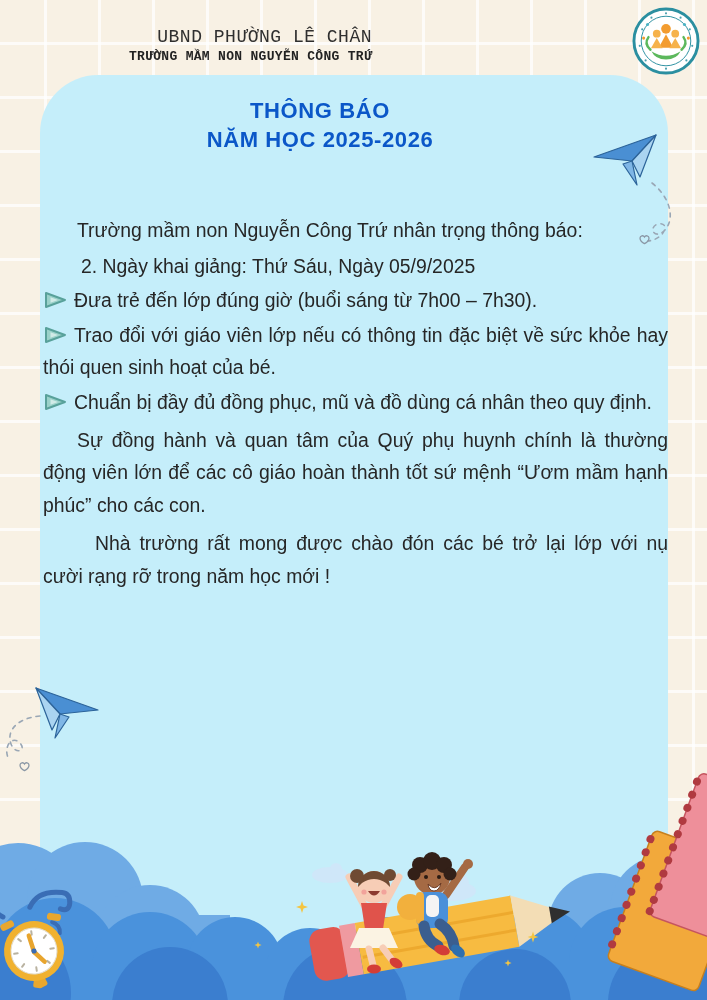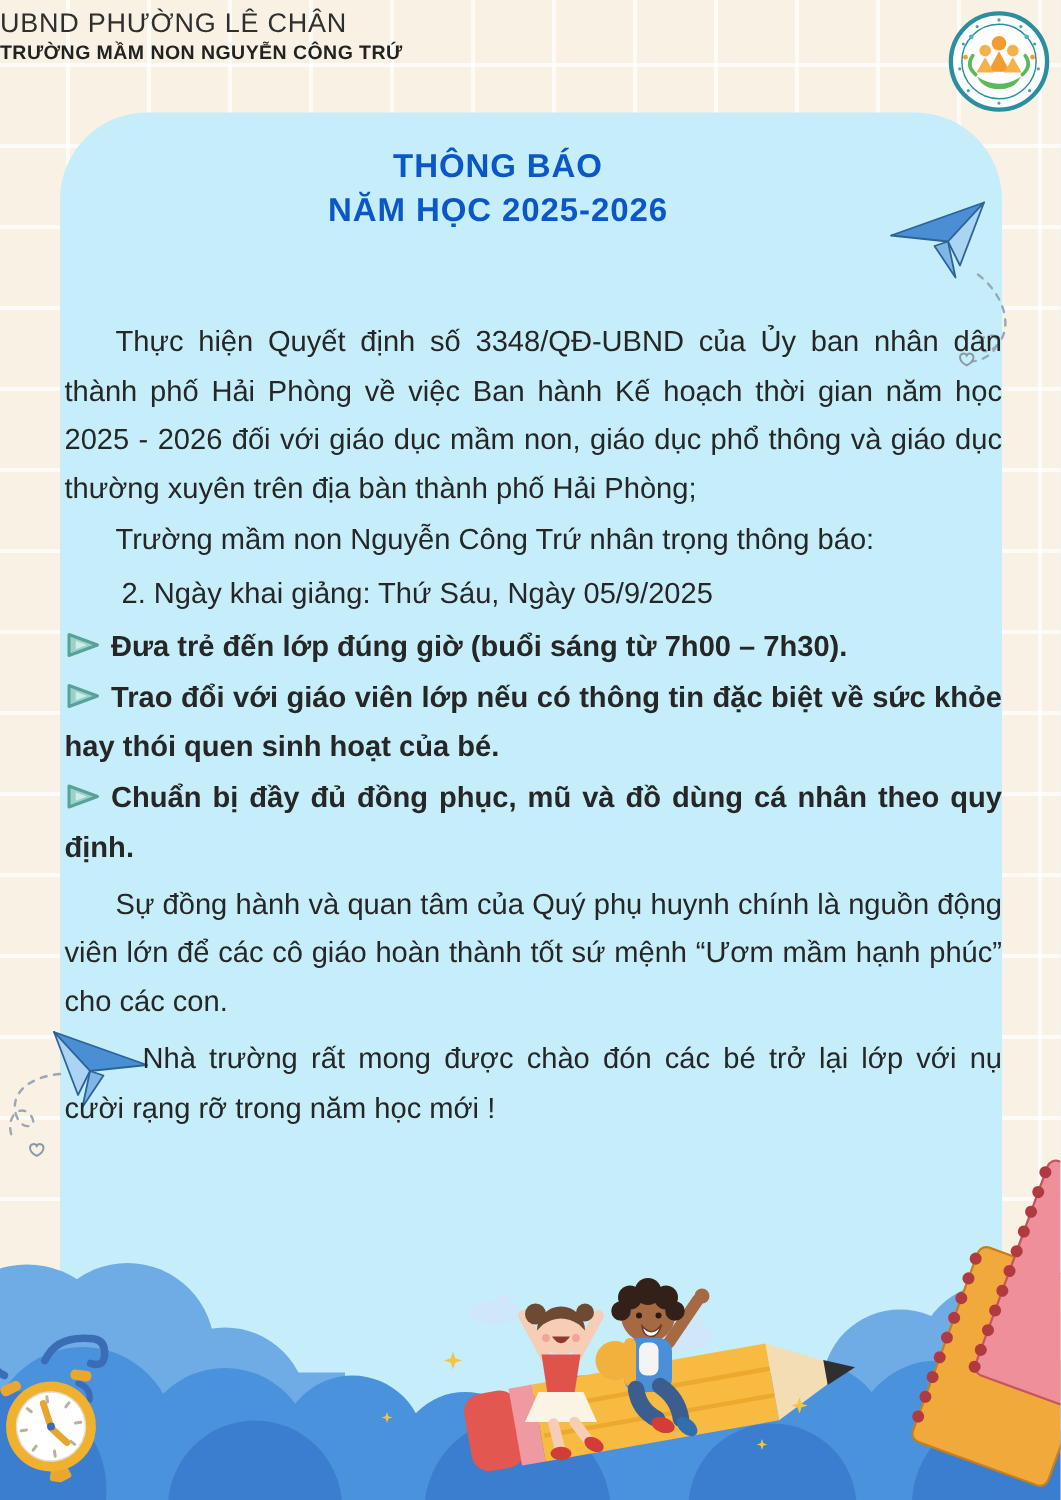--- a/index.html
+++ b/index.html
@@ -6,38 +6,38 @@
   #page{
     position:relative;width:707px;height:1000px;overflow:hidden;
     font-family:"Liberation Sans","DejaVu Sans",sans-serif;
     background-color:#f8f1e4;
     background-image:
       linear-gradient(rgba(255,255,255,.75) 3px, transparent 3px),
       linear-gradient(90deg, rgba(255,255,255,.75) 3px, transparent 3px);
     background-size:54px 54px;
     background-position:-10px -12px;
   }
-  .hdr{position:absolute;top:4px;left:0;width:372px;text-align:left;color:#2f2f2f;line-height:1.3;}
+  .hdr{position:absolute;top:26px;left:0;width:372px;text-align:right;color:#2f2f2f;line-height:1.3;font-family:Liberation Mono, monospace;}
   .hdr .org{font-size:18px;font-weight:500;letter-spacing:.5px;}
   .hdr .school{font-size:13px;font-weight:700;letter-spacing:.3px;color:#222;}
   .logo{position:absolute;top:7px;right:7px;width:68px;height:68px;}
   .panel{
     position:absolute;left:40px;top:75px;width:628px;height:960px;
     background:#c5eefa;border-radius:58px;
   }
   .title{position:absolute;left:40px;top:96px;width:560px;text-align:center;
-    color:#0b57c8;font-weight:800;font-size:22px;line-height:29px;letter-spacing:.6px;margin-left:12px;}
+    color:#0b57c8;font-weight:800;font-size:22px;line-height:29px;letter-spacing:.6px;}
   .content{position:absolute;left:43px;top:212px;width:625px;color:#262626;
     font-size:19.4px;line-height:32.6px;text-align:justify;}
   .content p{margin:0;}
   .indent{text-indent:34px;}
   .sched{text-indent:38px;margin-top:3px !important;}
   .lead{margin-top:2px !important;}
   .pin-line{margin-top:3px !important;font-weight:700;text-align:left;}
-  .req{margin-top:2px !important;font-weight:bold;}
+  .req{margin-top:2px !important;}
   .close1{margin-top:5px !important;}
   .close2{margin-top:6px !important;text-indent:52px;}
   .inline-ic{display:inline-block;vertical-align:-3px;margin-right:6px;}
   .plane-wrap{position:absolute;pointer-events:none;}
   .bottom-art{position:absolute;left:0;bottom:0;width:707px;height:245px;}
 </style>
 </head>
 <body>
 
 <div id="page">
@@ -102,21 +102,20 @@
     <g transform="translate(102,6) scale(-1,1)">
       <polygon points="4,26 66,4 42,30" fill="#4a8fd3" stroke="#2c6399" stroke-width="1.2" stroke-linejoin="round"></polygon>
       <polygon points="66,4 50,46 42,30" fill="#aad4f1" stroke="#2c6399" stroke-width="1.2" stroke-linejoin="round"></polygon>
       <polygon points="42,30 47,54 33,33" fill="#7fb6e6" stroke="#2c6399" stroke-width="1.2" stroke-linejoin="round"></polygon>
     </g>
     <path d="M40,38 C18,40 6,52 11,66 C15,77 27,73 20,65 C13,57 2,68 9,82" fill="none" stroke="#9aa7b5" stroke-width="1.6" stroke-dasharray="4,5" stroke-linecap="round"></path>
     <path transform="translate(16,84)" d="M4,3 a2.4,2.4 0 0 1 4.5,-1 a2.4,2.4 0 0 1 4.5,1 q0,3.4 -4.5,5.6 q-4.5,-2.2 -4.5,-5.6 Z" fill="none" stroke="#8a97a5" stroke-width="1.3"></path>
   </svg>
 
   <div class="content">
-    <p class="indent">Thực hiện Quyết định số 3348/QĐ-UBND của Ủy ban nhân dân thành phố Hải Phòng về việc Ban hành Kế hoạch thời gian năm học 2025 - 2026 đối với giáo dục mầm non, giáo dục phổ thông và giáo dục thường xuyên trên địa bàn thành phố Hải Phòng;</p>
     <p class="indent lead">Trường mầm non Nguyễn Công Trứ nhân trọng thông báo:</p>
     <p class="sched">2. Ngày khai giảng: Thứ Sáu, Ngày 05/9/2025</p>
 
 
     <p class="req">
       <svg class="inline-ic" width="25" height="20" viewBox="0 0 25 20">
         <path d="M3,3 L22,10 L3,17 Z" fill="#9ad2ca" stroke="#58a19a" stroke-width="2" stroke-linejoin="round"></path>
         <path d="M7.5,7.2 L15,10 L7.5,12.8 Z" fill="#ffffff" opacity=".55"></path>
       </svg><span>Đưa trẻ đến lớp đúng giờ (buổi sáng từ 7h00 – 7h30).</span>
     </p>
@@ -126,21 +125,21 @@
         <path d="M7.5,7.2 L15,10 L7.5,12.8 Z" fill="#ffffff" opacity=".55"></path>
       </svg><span>Trao đổi với giáo viên lớp nếu có thông tin đặc biệt về sức khỏe hay thói quen sinh hoạt của bé.</span>
     </p>
     <p class="req">
       <svg class="inline-ic" width="25" height="20" viewBox="0 0 25 20">
         <path d="M3,3 L22,10 L3,17 Z" fill="#9ad2ca" stroke="#58a19a" stroke-width="2" stroke-linejoin="round"></path>
         <path d="M7.5,7.2 L15,10 L7.5,12.8 Z" fill="#ffffff" opacity=".55"></path>
       </svg><span>Chuẩn bị đầy đủ đồng phục, mũ và đồ dùng cá nhân theo quy định.</span>
     </p>
 
-    <p class="indent close1">Sự đồng hành và quan tâm của Quý phụ huynh chính là nguồn động viên lớn để các cô giáo hoàn thành tốt sứ mệnh “Ươm mầm hạnh phúc” cho các con.</p>
+    <p class="indent close1">Sự đồng hành và quan tâm của Quý phụ huynh chính là thường động viên lớn để các cô giáo hoàn thành tốt sứ mệnh “Ươm mầm hạnh phúc” cho các con.</p>
     <p class="close2">Nhà trường rất mong được chào đón các bé trở lại lớp với nụ cười rạng rỡ trong năm học mới !</p>
   </div>
 
   <svg class="bottom-art" viewBox="0 0 707 245">
 
     <g fill="#cfe7f9">
       <ellipse cx="452" cy="136" rx="24" ry="10"></ellipse>
         <circle cx="442" cy="130" r="8"></circle>
         <circle cx="460" cy="128" r="9"></circle>
       <ellipse cx="330" cy="120" rx="18" ry="8"></ellipse>

